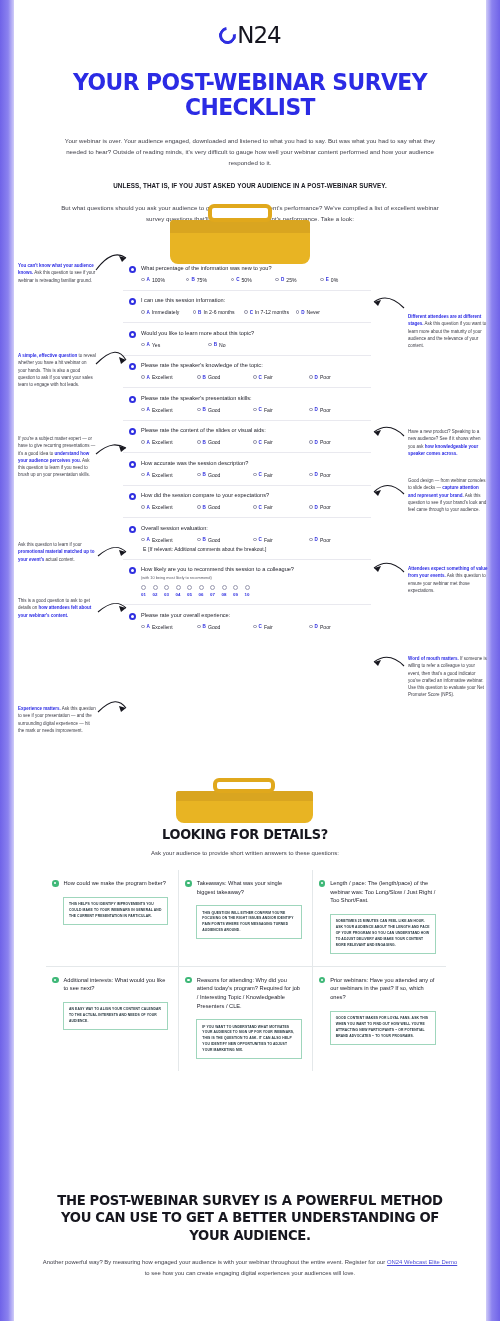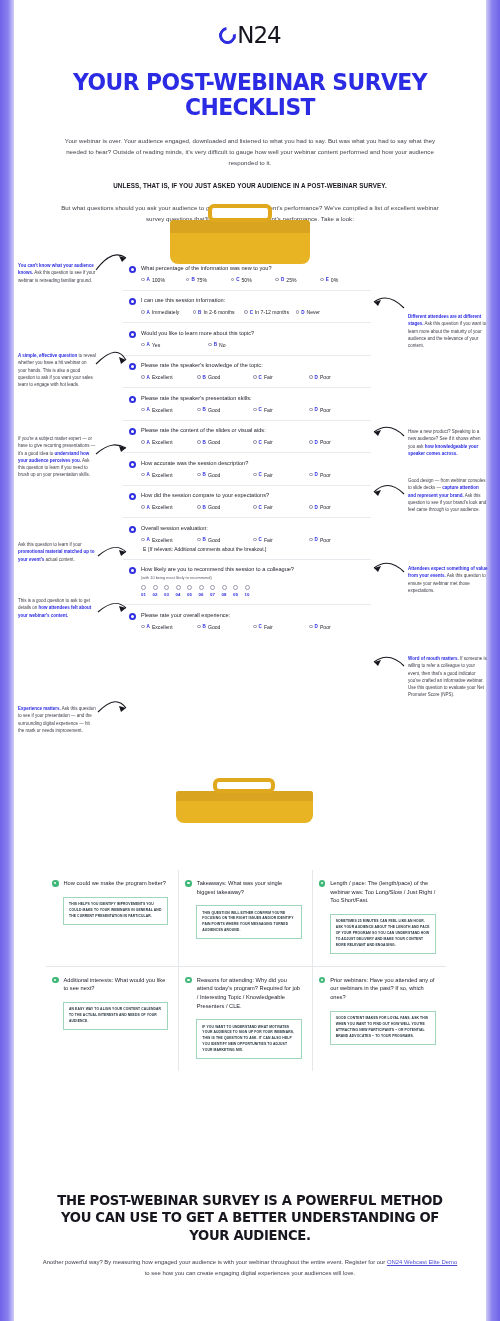--- a/index.html
+++ b/index.html
@@ -569,20 +569,24 @@
           </div>
         </div>
       </div>
   </div>
 
   <div class="clip-green-wrap">
     <div class="board-green"></div>
     <div class="paper-green"></div>
     <div class="clip-body-g"></div>
     <div class="clip-metal-g"></div>
+    <div class="green-head">
+      <h2 class="gtitle">LOOKING FOR DETAILS?</h2>
+      <p class="gsub">Ask your audience to provide short written answers to these questions:</p>
+    </div>
     <div class="gcards" id="detail-cards">
         <div class="grow r1">
           <div class="gcol b1">
             <div class="ghead">
               <span class="dot-green"></span>
               <span class="gq">How could we make the program better?</span>
             </div>
             <div class="gnote">THIS HELPS YOU IDENTIFY IMPROVEMENTS YOU COULD MAKE TO YOUR WEBINARS IN GENERAL AND THE CURRENT PRESENTATION IN PARTICULAR.</div>
           </div>
           <div class="gcol b2">

